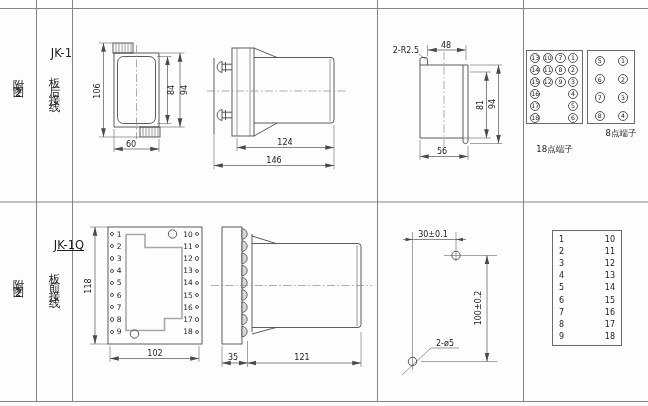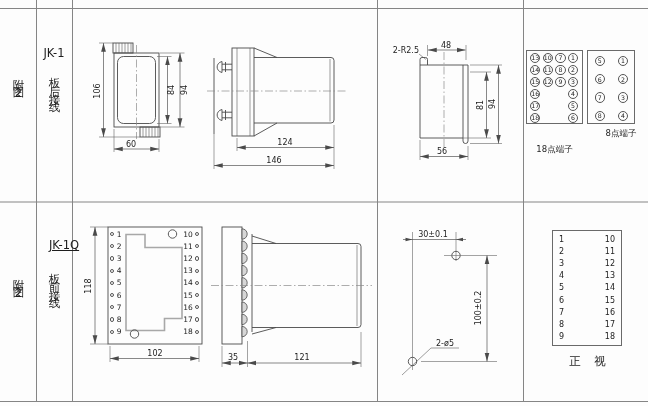--- a/index.html
+++ b/index.html
@@ -12,21 +12,21 @@
   .ln   { stroke:#4a4a4a; stroke-width:0.9; fill:none; }
   .thin { stroke:#5a5a5a; stroke-width:0.6; fill:none; }
   .dim  { stroke:#555; stroke-width:0.7; fill:none; }
   .ext  { stroke:#666; stroke-width:0.6; fill:none; }
   .cl   { stroke:#8a8a8a; stroke-width:0.7; fill:none; stroke-dasharray:8 2.5 1.5 2.5; }
   .contour { stroke:#a8a8a8; stroke-width:1.6; fill:none; }
   text.dt { font-size:8px; fill:#222; }
   .vwrap { position:absolute; display:flex; justify-content:center; }
   .vlabel { writing-mode:vertical-rl; text-orientation:upright; letter-spacing:8px;
             font-size:11.5px; color:#1e1e1e; }
-  .hlabel { position:absolute; font-size:11.5px; color:#1e1e1e; text-align:center; }
+  .hlabel { position:absolute; font-size:11.5px; color:#1e1e1e; text-align:right; }
   .tbox { position:absolute; border:1px solid #6a6a6a; box-sizing:border-box; background:transparent; }
   .grid18 { display:grid; grid-template-columns:repeat(4,10.4px); column-gap:2.2px; row-gap:1.6px; padding:1.5px 0 0 3px; }
   .grid8  { display:grid; grid-template-columns:repeat(2,10.4px); column-gap:13px; row-gap:6.2px; padding:4.5px 0 0 6.5px; }
   .circle { width:10.4px; height:10.4px; border:1px solid #555; border-radius:50%;
             display:flex; align-items:center; justify-content:center;
             font-size:6.2px; color:#222; box-sizing:border-box; }
   .circle:empty { visibility:hidden; }
   .caption { position:absolute; font-size:8.5px; color:#1e1e1e; text-align:center; }
   .viewcap { position:absolute; font-size:11.5px; color:#1e1e1e; text-align:center; letter-spacing:5px; }
   .ftable { padding:2px 6px; display:flex; flex-direction:column; }
@@ -346,15 +346,14 @@
       </div>
       <div class="ft-row">
         <span>8</span>
         <span>17</span>
       </div>
       <div class="ft-row">
         <span>9</span>
         <span>18</span>
       </div>
     </div>
-  <div class="viewcap" style="left:545px; top:354px; width:90px;">正 视</div>
 
 </div>
 
 </body></html>

